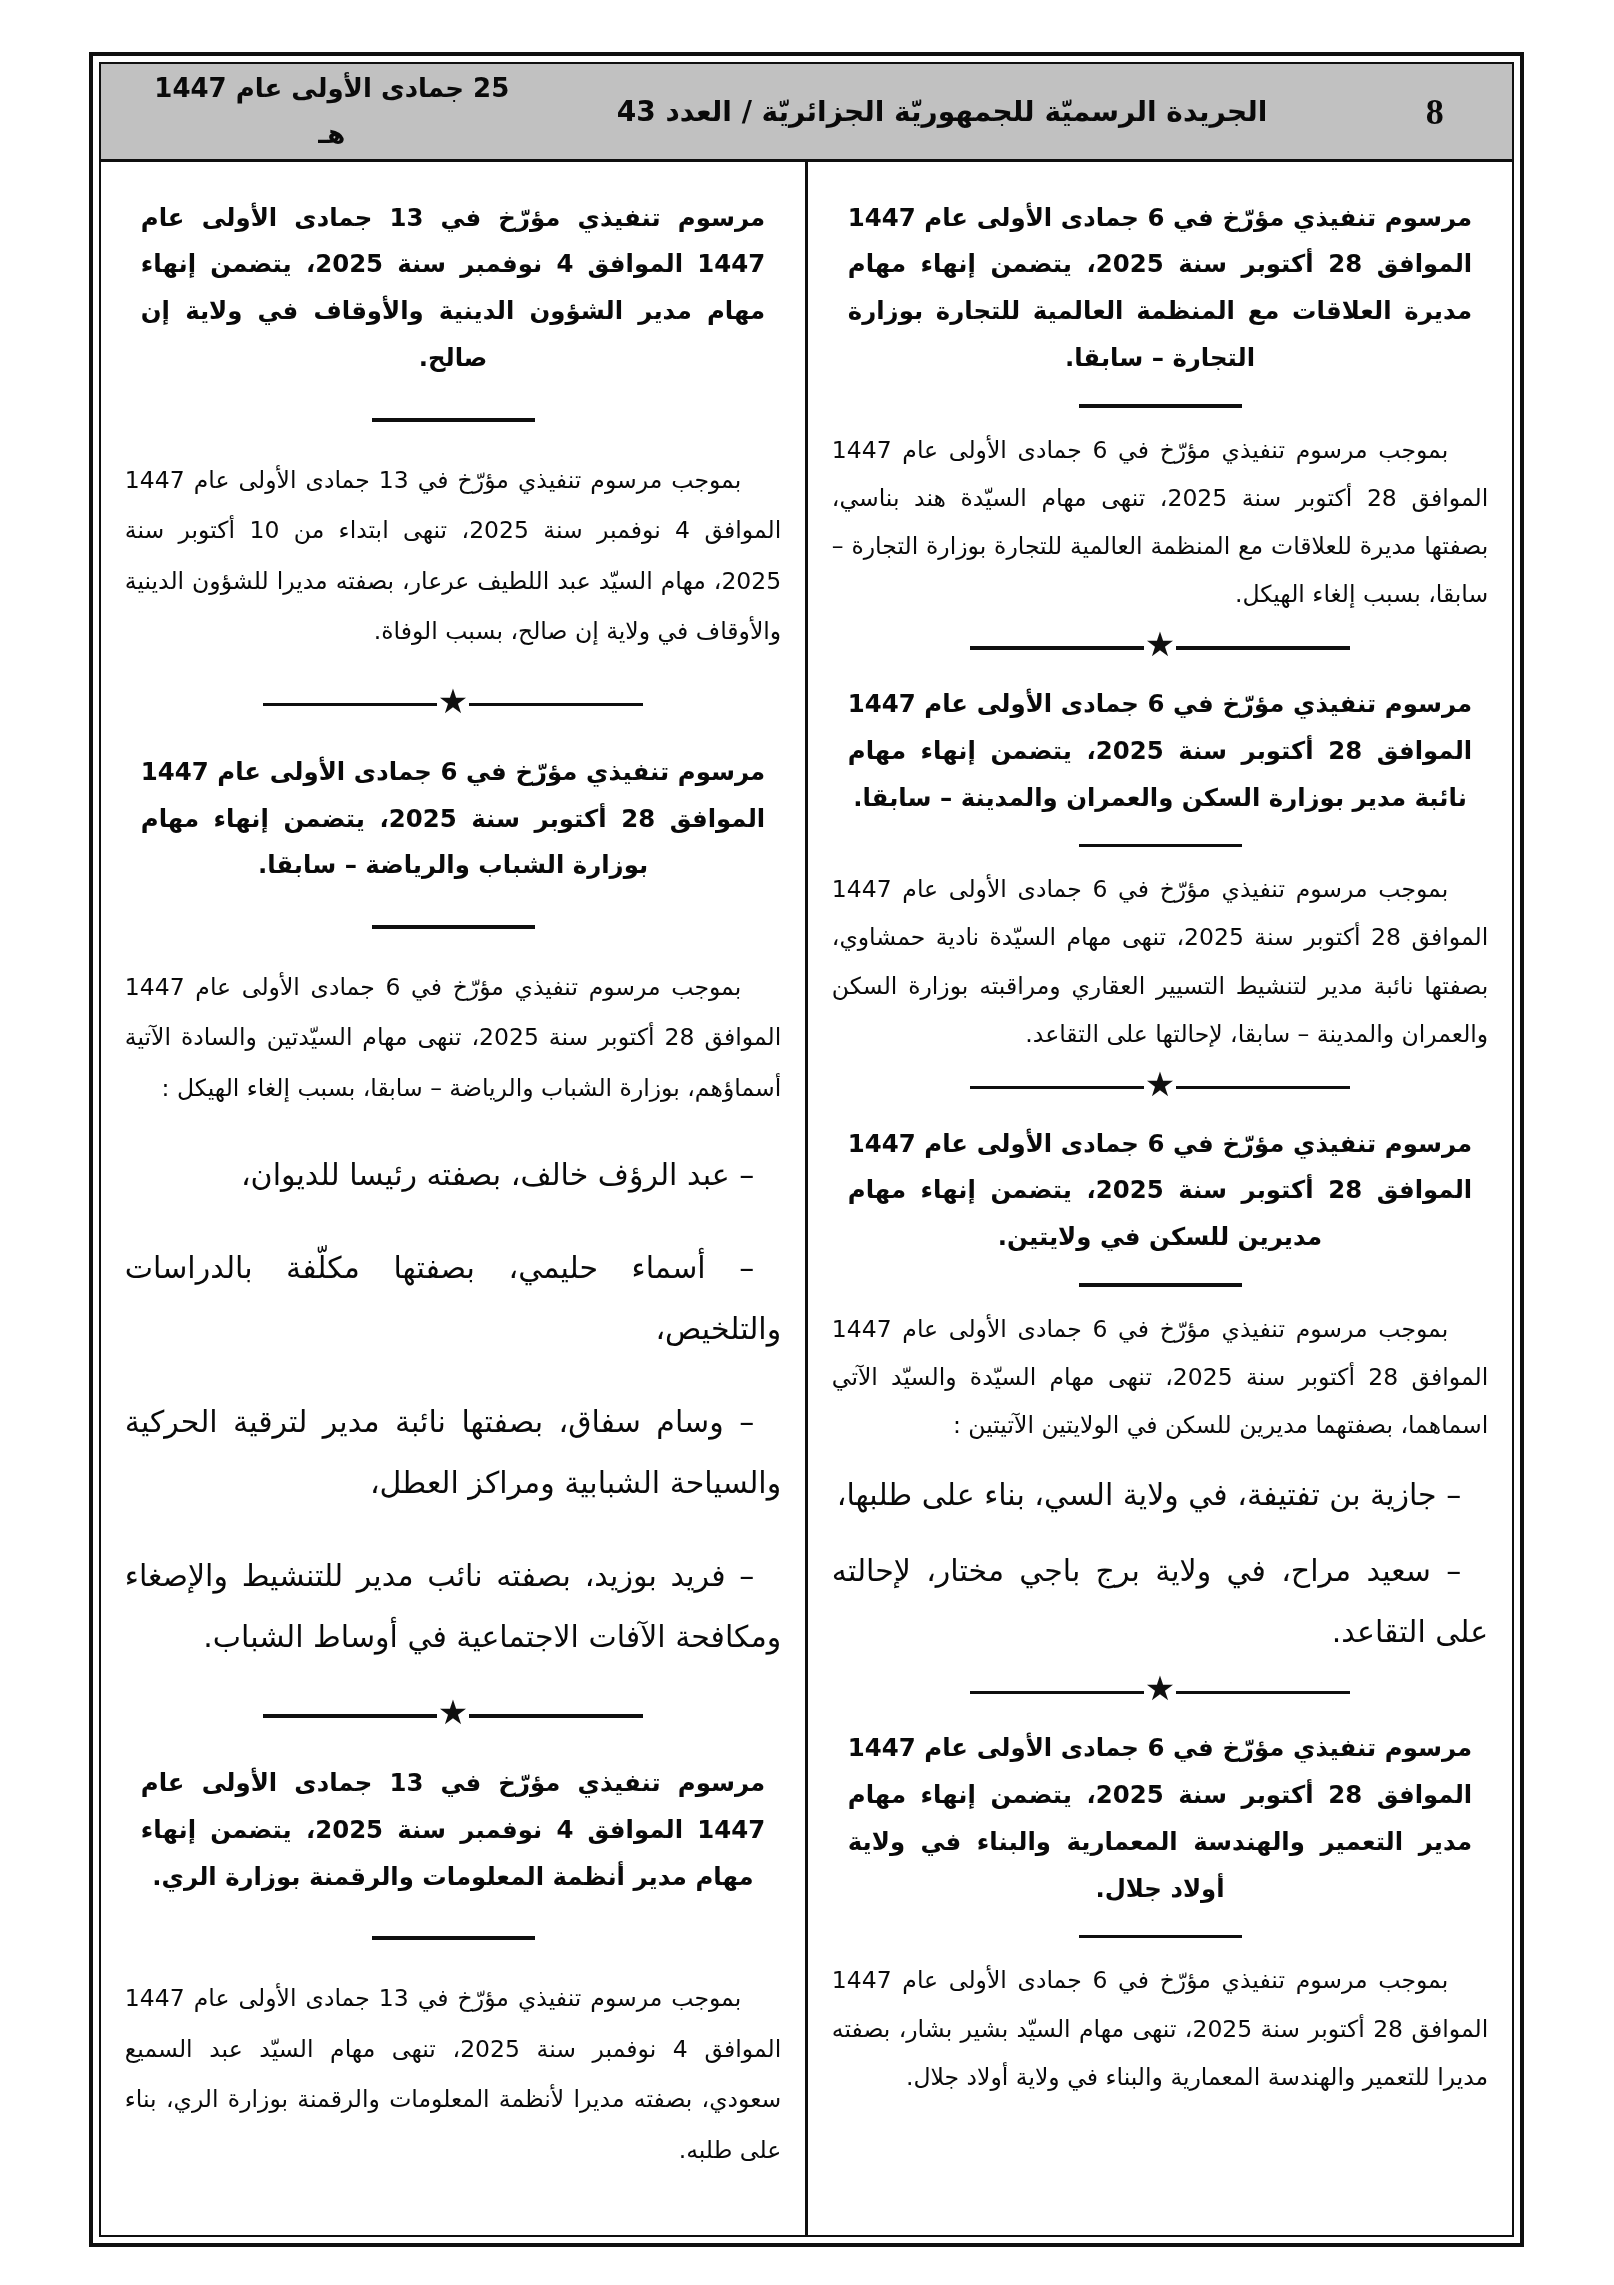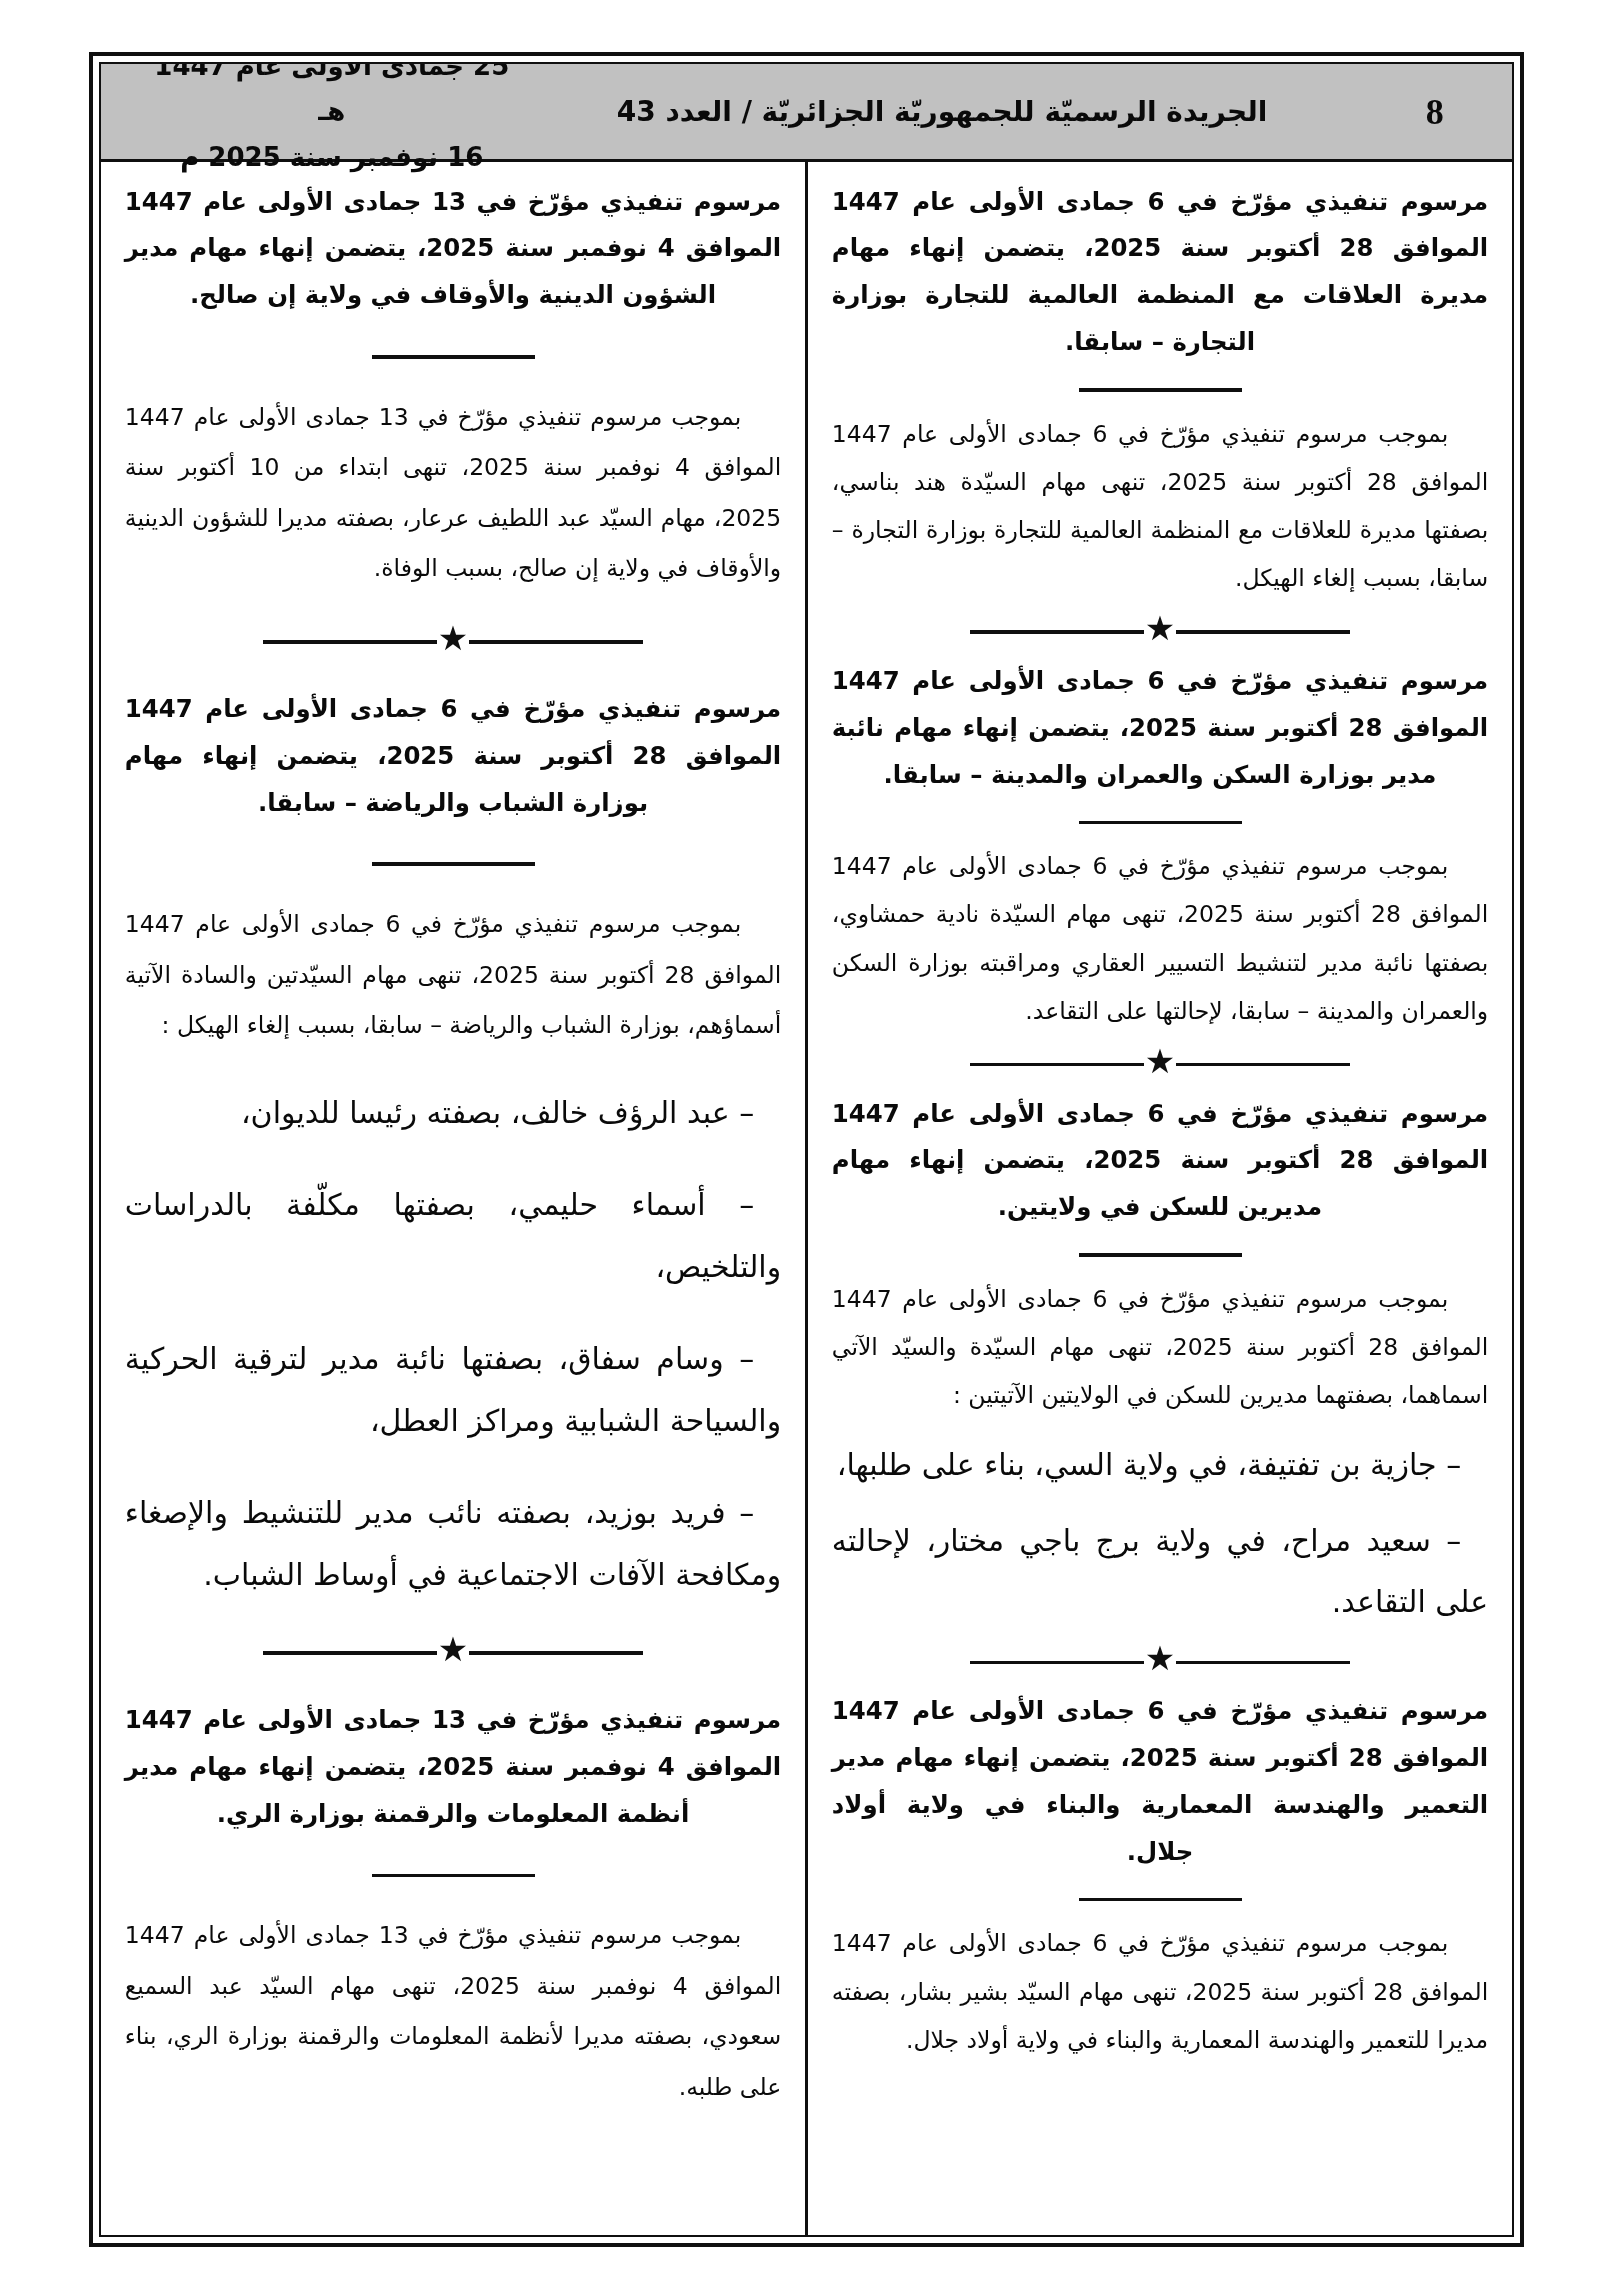--- a/index.html
+++ b/index.html
@@ -92,21 +92,21 @@
     background: #0f0f0f;
     align-self: stretch;
   }
   
   .decree-title {
     font-weight: bold;
     font-size: 24.4px;
     line-height: 1.92;
     text-align: justify;
     text-align-last: center;
-    margin: 0;
+    margin: 16px;
   }
   .decree-body {
     font-size: 23.5px;
     line-height: 2.05;
     text-align: justify;
     text-indent: 40px;
     margin: 0;
   }
   .list-item {
     font-size: 30px;
@@ -153,21 +153,20 @@
 
 <div class="page">
   <div class="frame-outer">
     <div class="frame-inner">
 
       <div class="masthead">
         <div class="pagenum">8</div>
         <div class="center-title">الجريدة الرسميّة للجمهوريّة الجزائريّة / العدد 43</div>
         <div class="dates">
           <div>25 جمادى الأولى عام 1447 هـ</div>
-          <div>16 نوفمبر سنة 2025 م</div>
         </div>
       </div>
 
       <div class="columns">
 
         <div class="col col-right">
 
           <div class="decree">
             <p class="decree-title">مرسوم تنفيذي مؤرّخ في 6 جمادى الأولى عام 1447 الموافق 28 أكتوبر سنة 2025، يتضمن إنهاء مهام مديرة العلاقات مع المنظمة العالمية للتجارة بوزارة التجارة – سابقا.</p>
             <div class="title-divider"></div>

